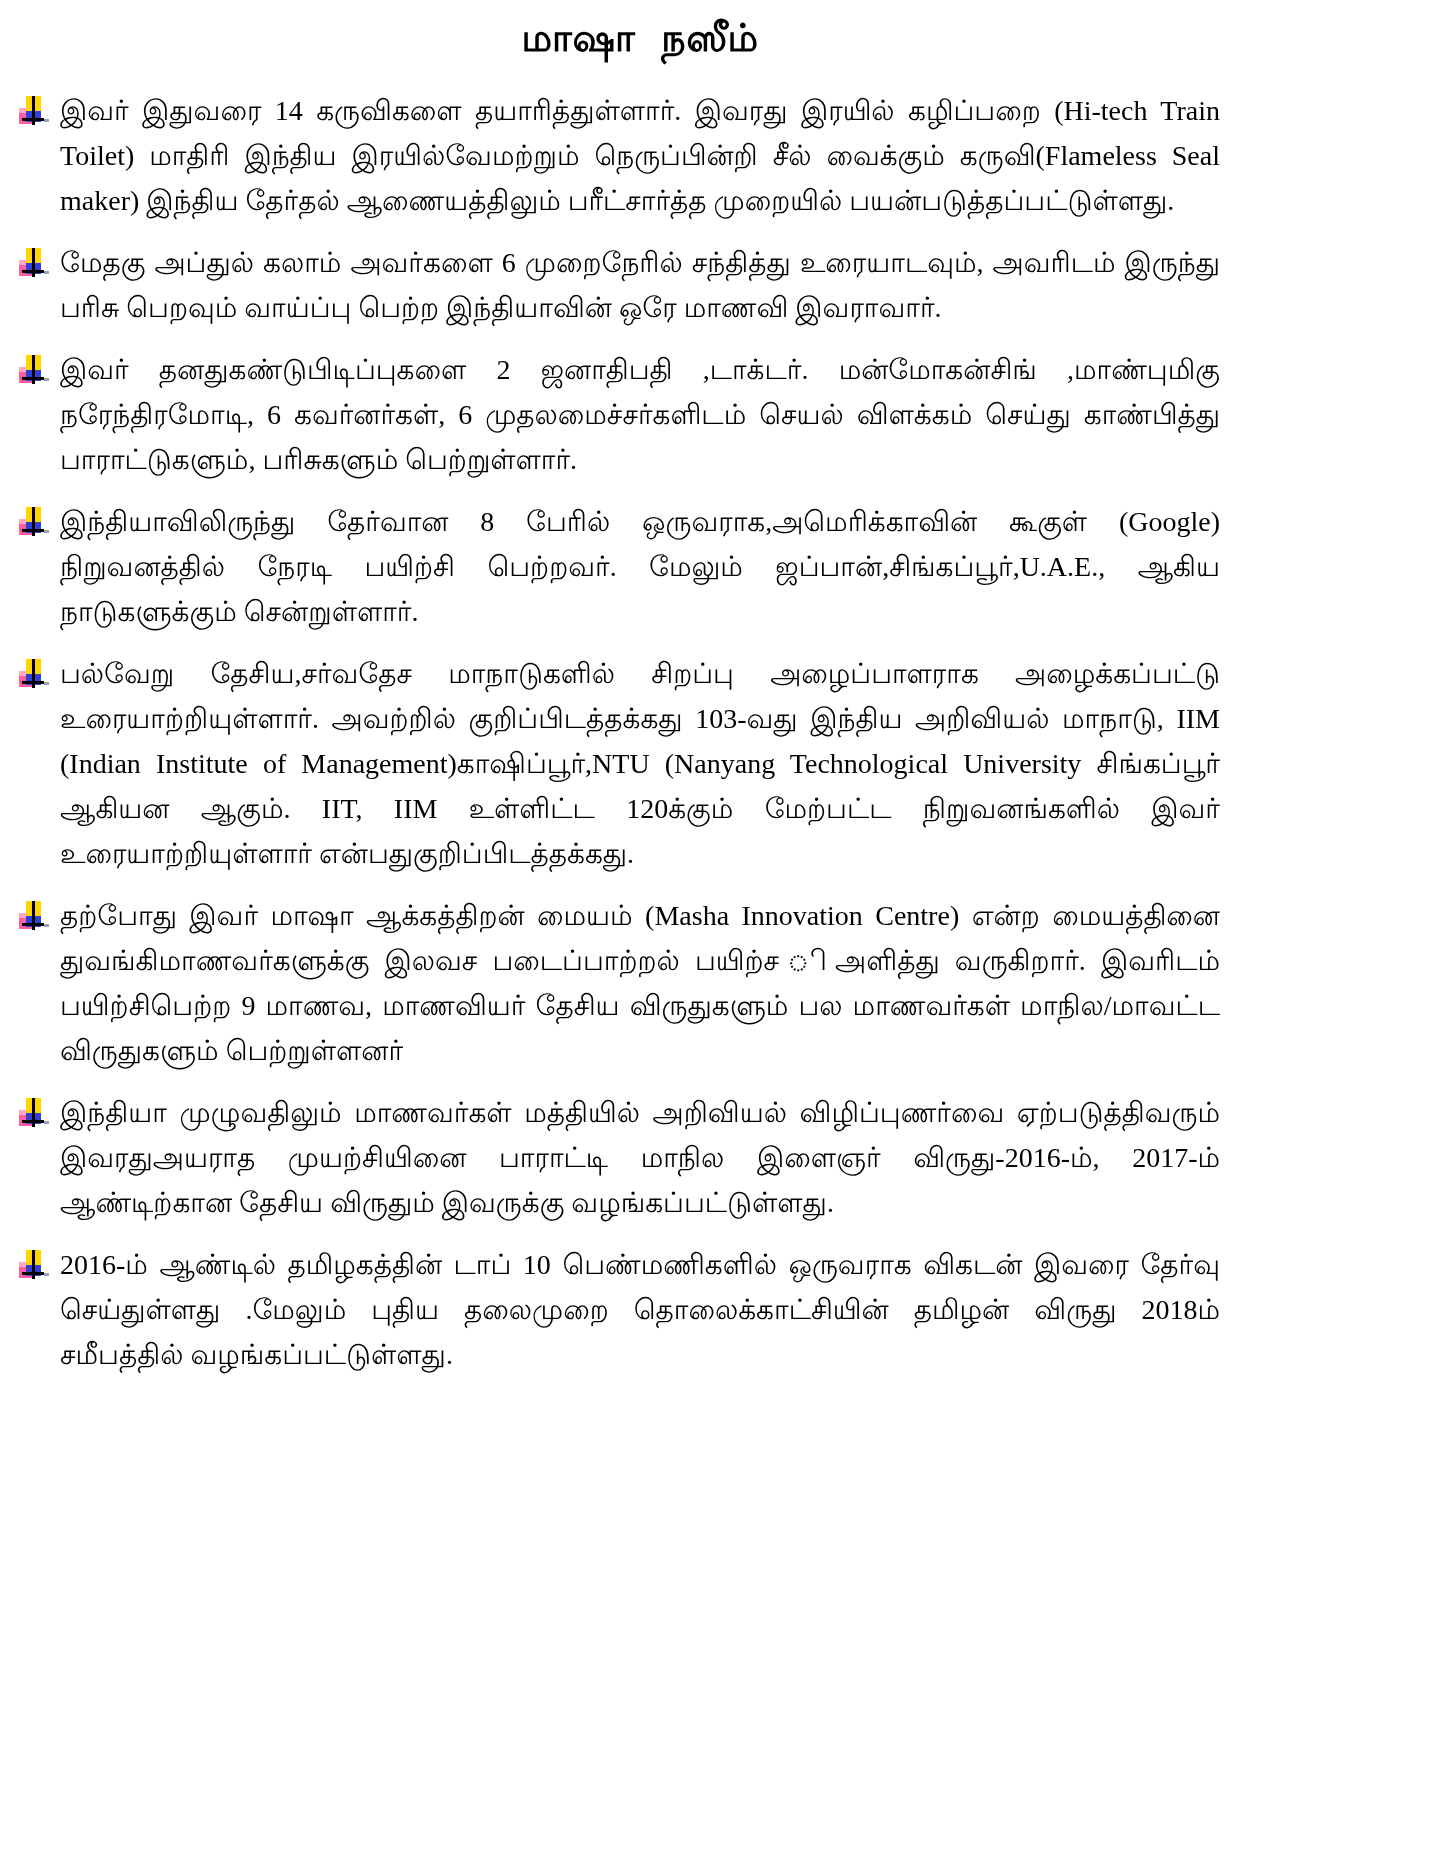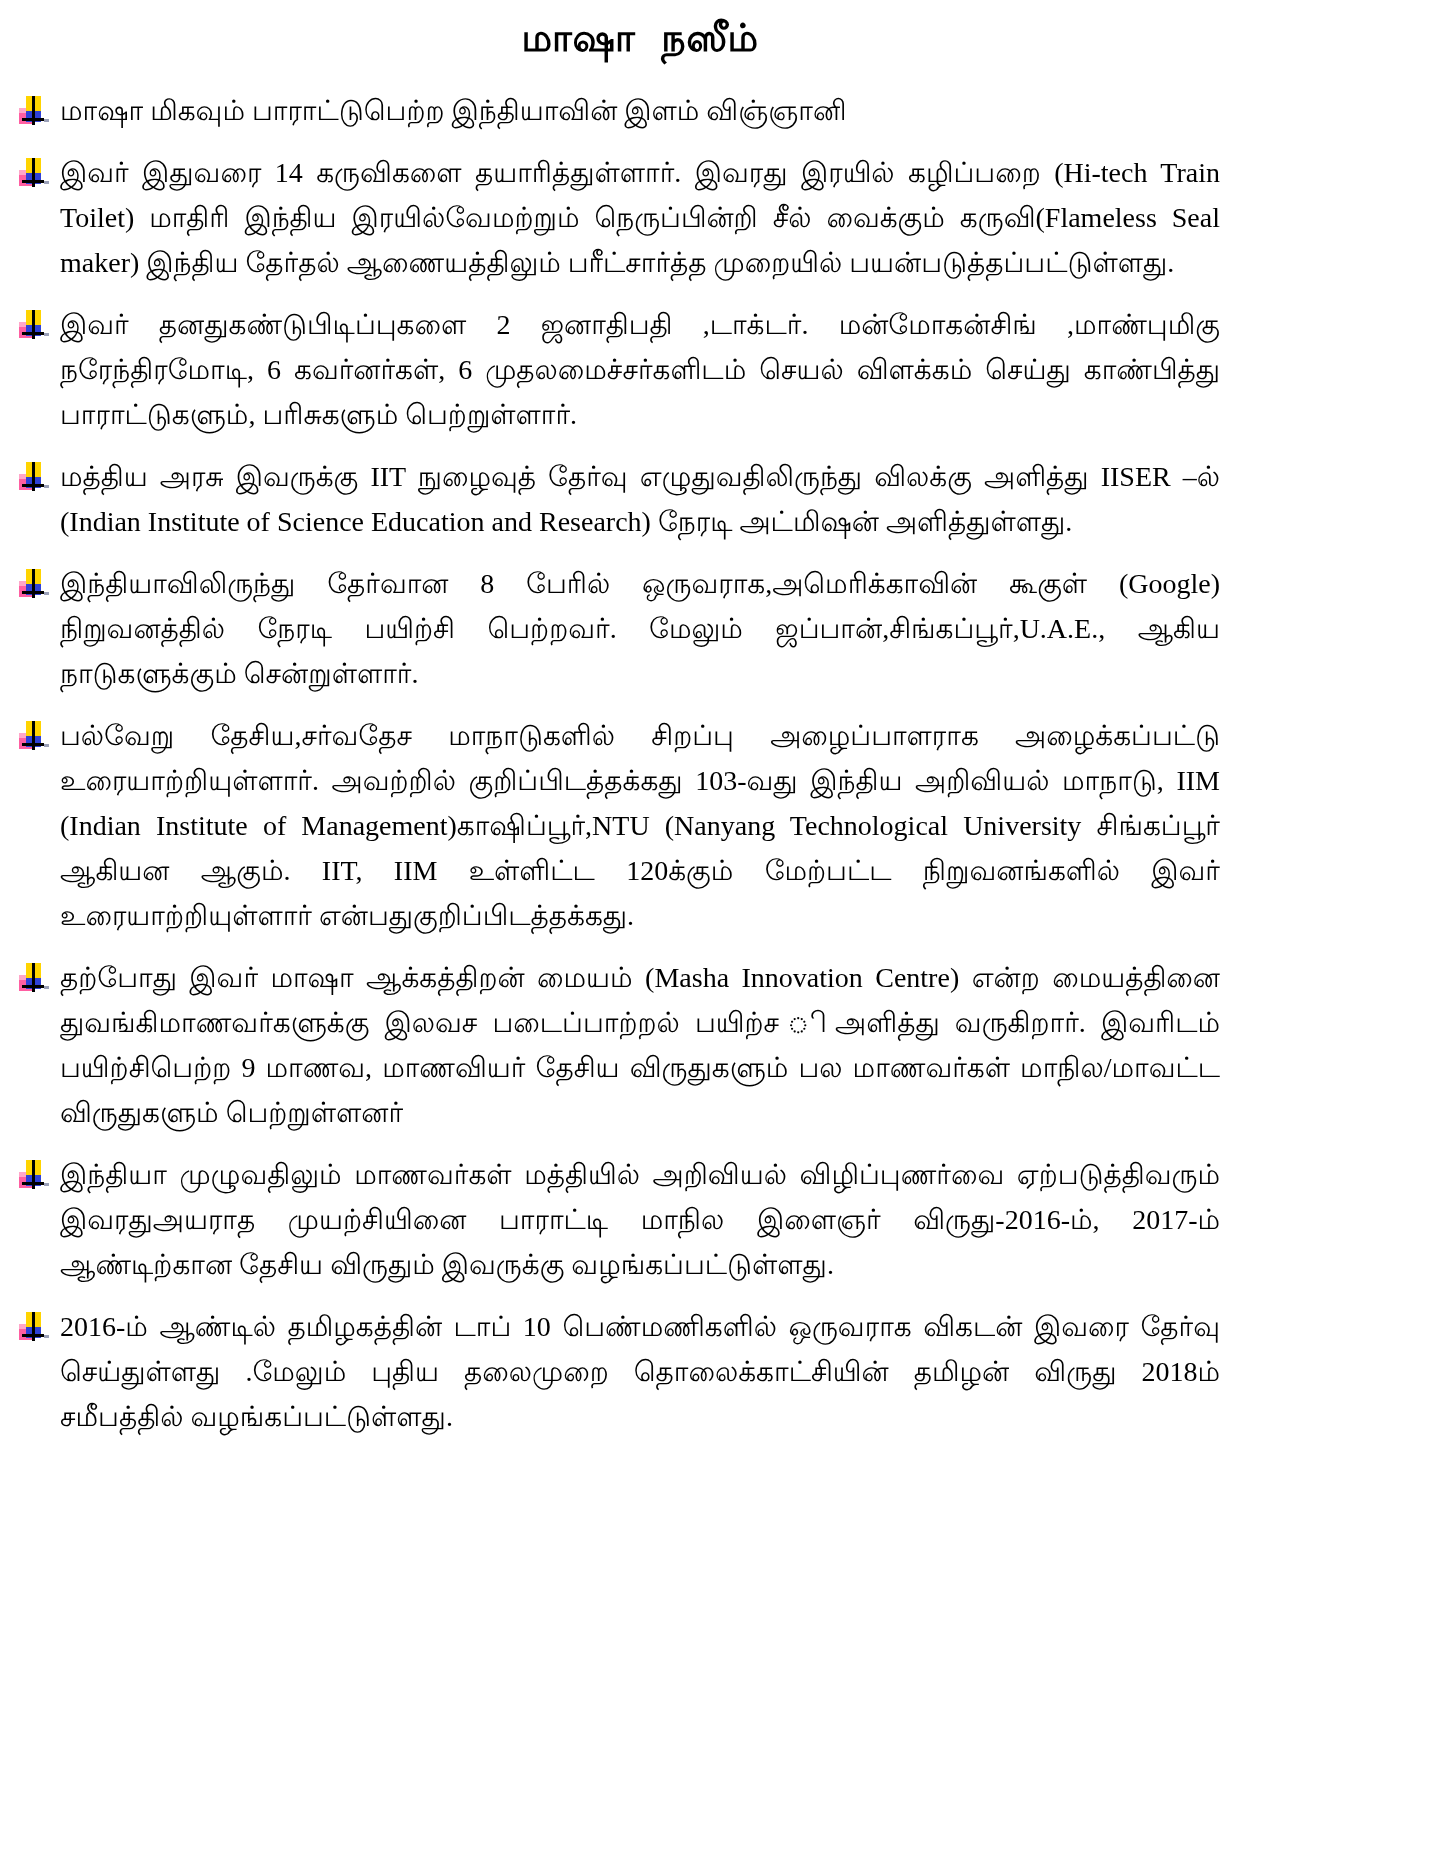--- a/index.html
+++ b/index.html
@@ -61,21 +61,20 @@
     <li class="bullet-item">
       <span class="bullet-glyph">
           <i class="b-pink-light"></i>
           <i class="b-pink"></i>
           <i class="b-yellow"></i>
           <i class="b-blue"></i>
           <i class="b-vline"></i>
           <i class="b-hline"></i>
           <i class="b-shadow"></i>
         </span>
-      <span class="item-text">மாஷா மிகவும் பாராட்டுபெற்ற இந்தியாவின் இளம் விஞ்ஞானி</span>
     </li>
     <li class="bullet-item">
       <span class="bullet-glyph">
           <i class="b-pink-light"></i>
           <i class="b-pink"></i>
           <i class="b-yellow"></i>
           <i class="b-blue"></i>
           <i class="b-vline"></i>
           <i class="b-hline"></i>
           <i class="b-shadow"></i>
@@ -96,20 +95,21 @@
     <li class="bullet-item">
       <span class="bullet-glyph">
           <i class="b-pink-light"></i>
           <i class="b-pink"></i>
           <i class="b-yellow"></i>
           <i class="b-blue"></i>
           <i class="b-vline"></i>
           <i class="b-hline"></i>
           <i class="b-shadow"></i>
         </span>
+      <span class="item-text">மேதகு அப்துல் கலாம் அவர்களை 6 முறைநேரில் சந்தித்து உரையாடவும், அவரிடம் இருந்து பரிசு பெறவும் வாய்ப்பு பெற்ற இந்தியாவின் ஒரே மாணவி இவராவார்.</span>
     </li>
     <li class="bullet-item">
       <span class="bullet-glyph">
           <i class="b-pink-light"></i>
           <i class="b-pink"></i>
           <i class="b-yellow"></i>
           <i class="b-blue"></i>
           <i class="b-vline"></i>
           <i class="b-hline"></i>
           <i class="b-shadow"></i>
@@ -119,32 +119,20 @@
       <span class="bullet-glyph">
           <i class="b-pink-light"></i>
           <i class="b-pink"></i>
           <i class="b-yellow"></i>
           <i class="b-blue"></i>
           <i class="b-vline"></i>
           <i class="b-hline"></i>
           <i class="b-shadow"></i>
         </span>
       <span class="item-text">இவர் தனதுகண்டுபிடிப்புகளை 2 ஜனாதிபதி ,டாக்டர். மன்மோகன்சிங் ,மாண்புமிகு நரேந்திரமோடி, 6 கவர்னர்கள், 6 முதலமைச்சர்களிடம் செயல் விளக்கம் செய்து காண்பித்து பாராட்டுகளும், பரிசுகளும் பெற்றுள்ளார்.</span>
-    </li>
-    <li class="bullet-item">
-      <span class="bullet-glyph">
-          <i class="b-pink-light"></i>
-          <i class="b-pink"></i>
-          <i class="b-yellow"></i>
-          <i class="b-blue"></i>
-          <i class="b-vline"></i>
-          <i class="b-hline"></i>
-          <i class="b-shadow"></i>
-        </span>
-      <span class="item-text">மத்திய அரசு இவருக்கு IIT நுழைவுத் தேர்வு எழுதுவதிலிருந்து விலக்கு அளித்து IISER –ல்  (Indian Institute of Science Education and Research) நேரடி அட்மிஷன் அளித்துள்ளது.</span>
     </li>
     <li class="bullet-item">
       <span class="bullet-glyph">
           <i class="b-pink-light"></i>
           <i class="b-pink"></i>
           <i class="b-yellow"></i>
           <i class="b-blue"></i>
           <i class="b-vline"></i>
           <i class="b-hline"></i>
           <i class="b-shadow"></i>

